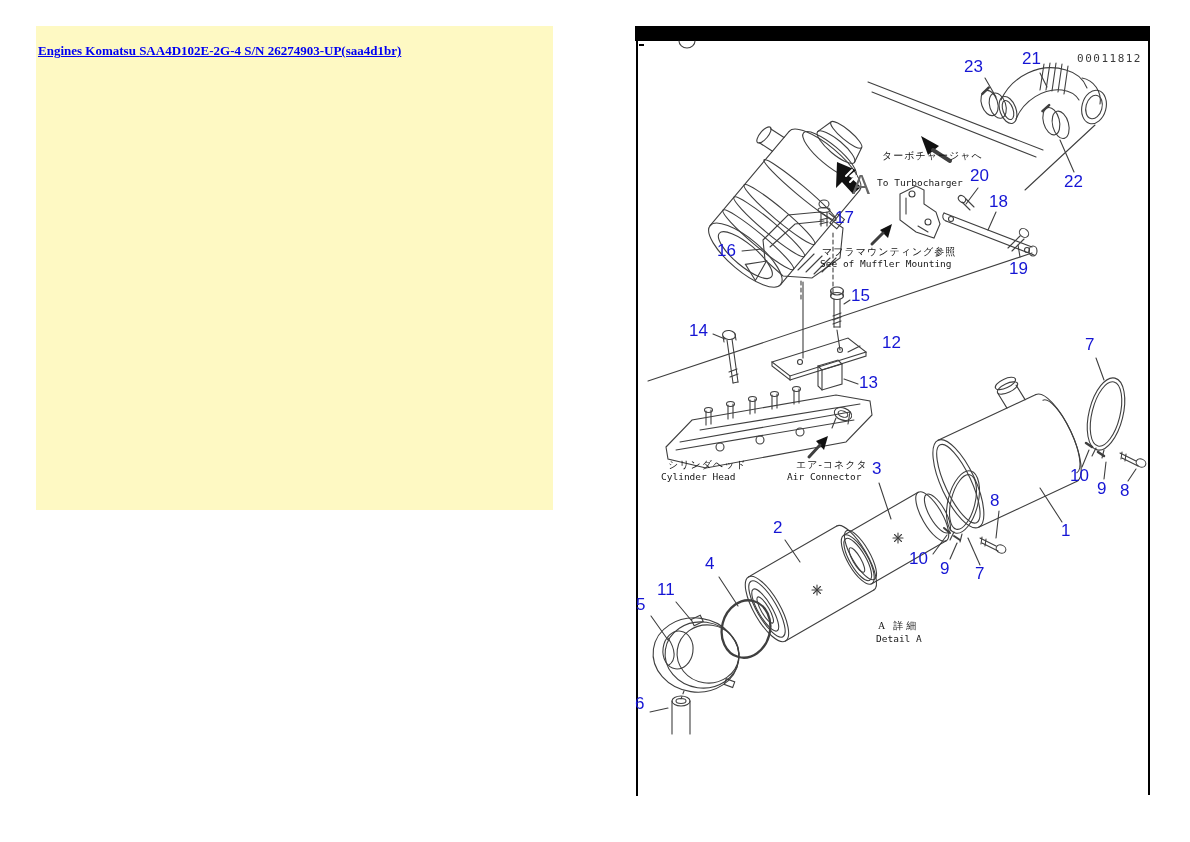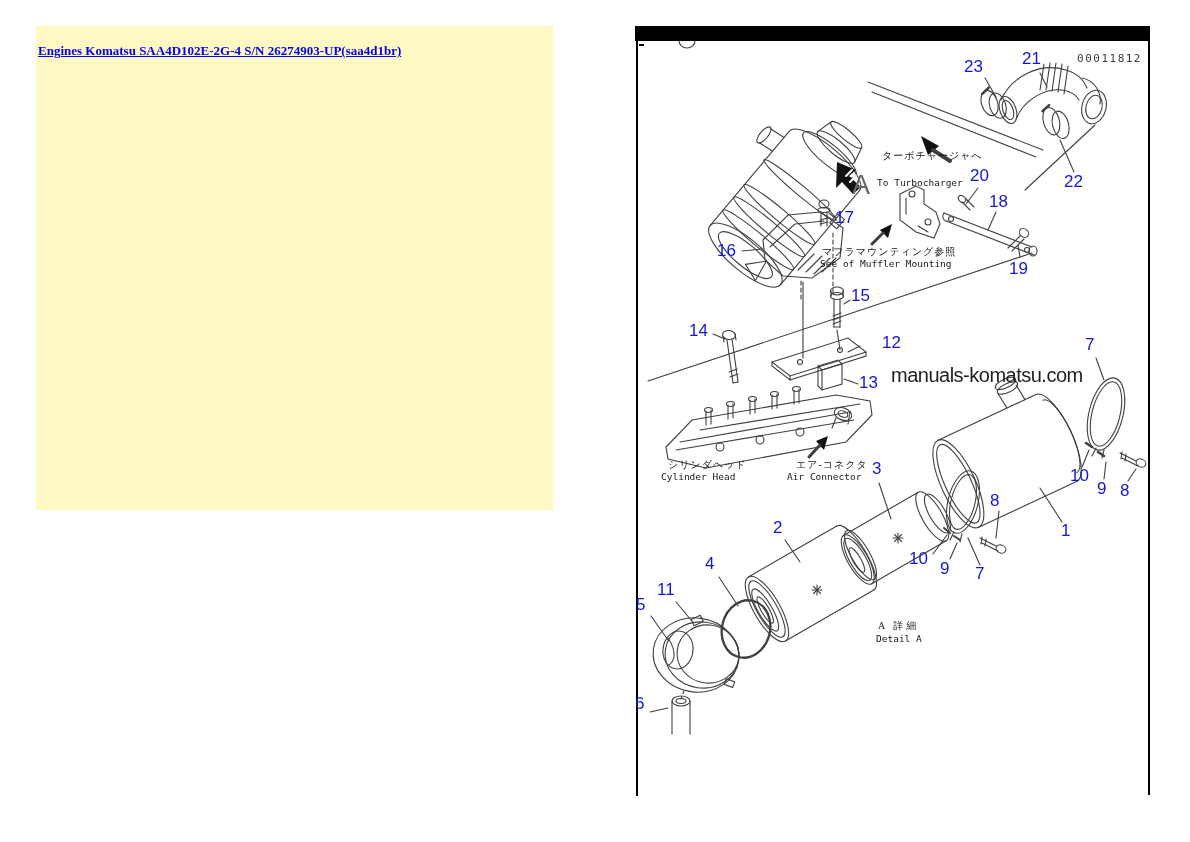--- a/index.html
+++ b/index.html
@@ -349,21 +349,20 @@
         <line x1="980" y1="565" x2="968" y2="538"></line>
         <line x1="719" y1="577" x2="738" y2="606"></line>
         <line x1="676" y1="602" x2="691" y2="620"></line>
         <line x1="651" y1="616" x2="668" y2="640"></line>
         <line x1="650" y1="712" x2="668" y2="708"></line>
       </g>
     </g>
   </svg>
 
   <div id="figure-number">00011812</div>
-  <div id="watermark">manuals-komatsu.com</div>
   <div id="view-marker">A</div>
 
   <div class="lbl jp" style="left:882px;top:149px;">ターボチャージャへ</div>
   <div class="lbl en" style="left:877px;top:161px;margin-top:16px;">To Turbocharger</div>
 
   <div class="lbl jp" style="left:822px;top:245px;">マフラマウンティング参照</div>
   <div class="lbl en" style="left:820px;top:258px;">See of Muffler Mounting</div>
 
   <div class="lbl jp" style="left:668px;top:458px;">シリンダヘッド</div>
   <div class="lbl en" style="left:661px;top:471px;">Cylinder Head</div>

